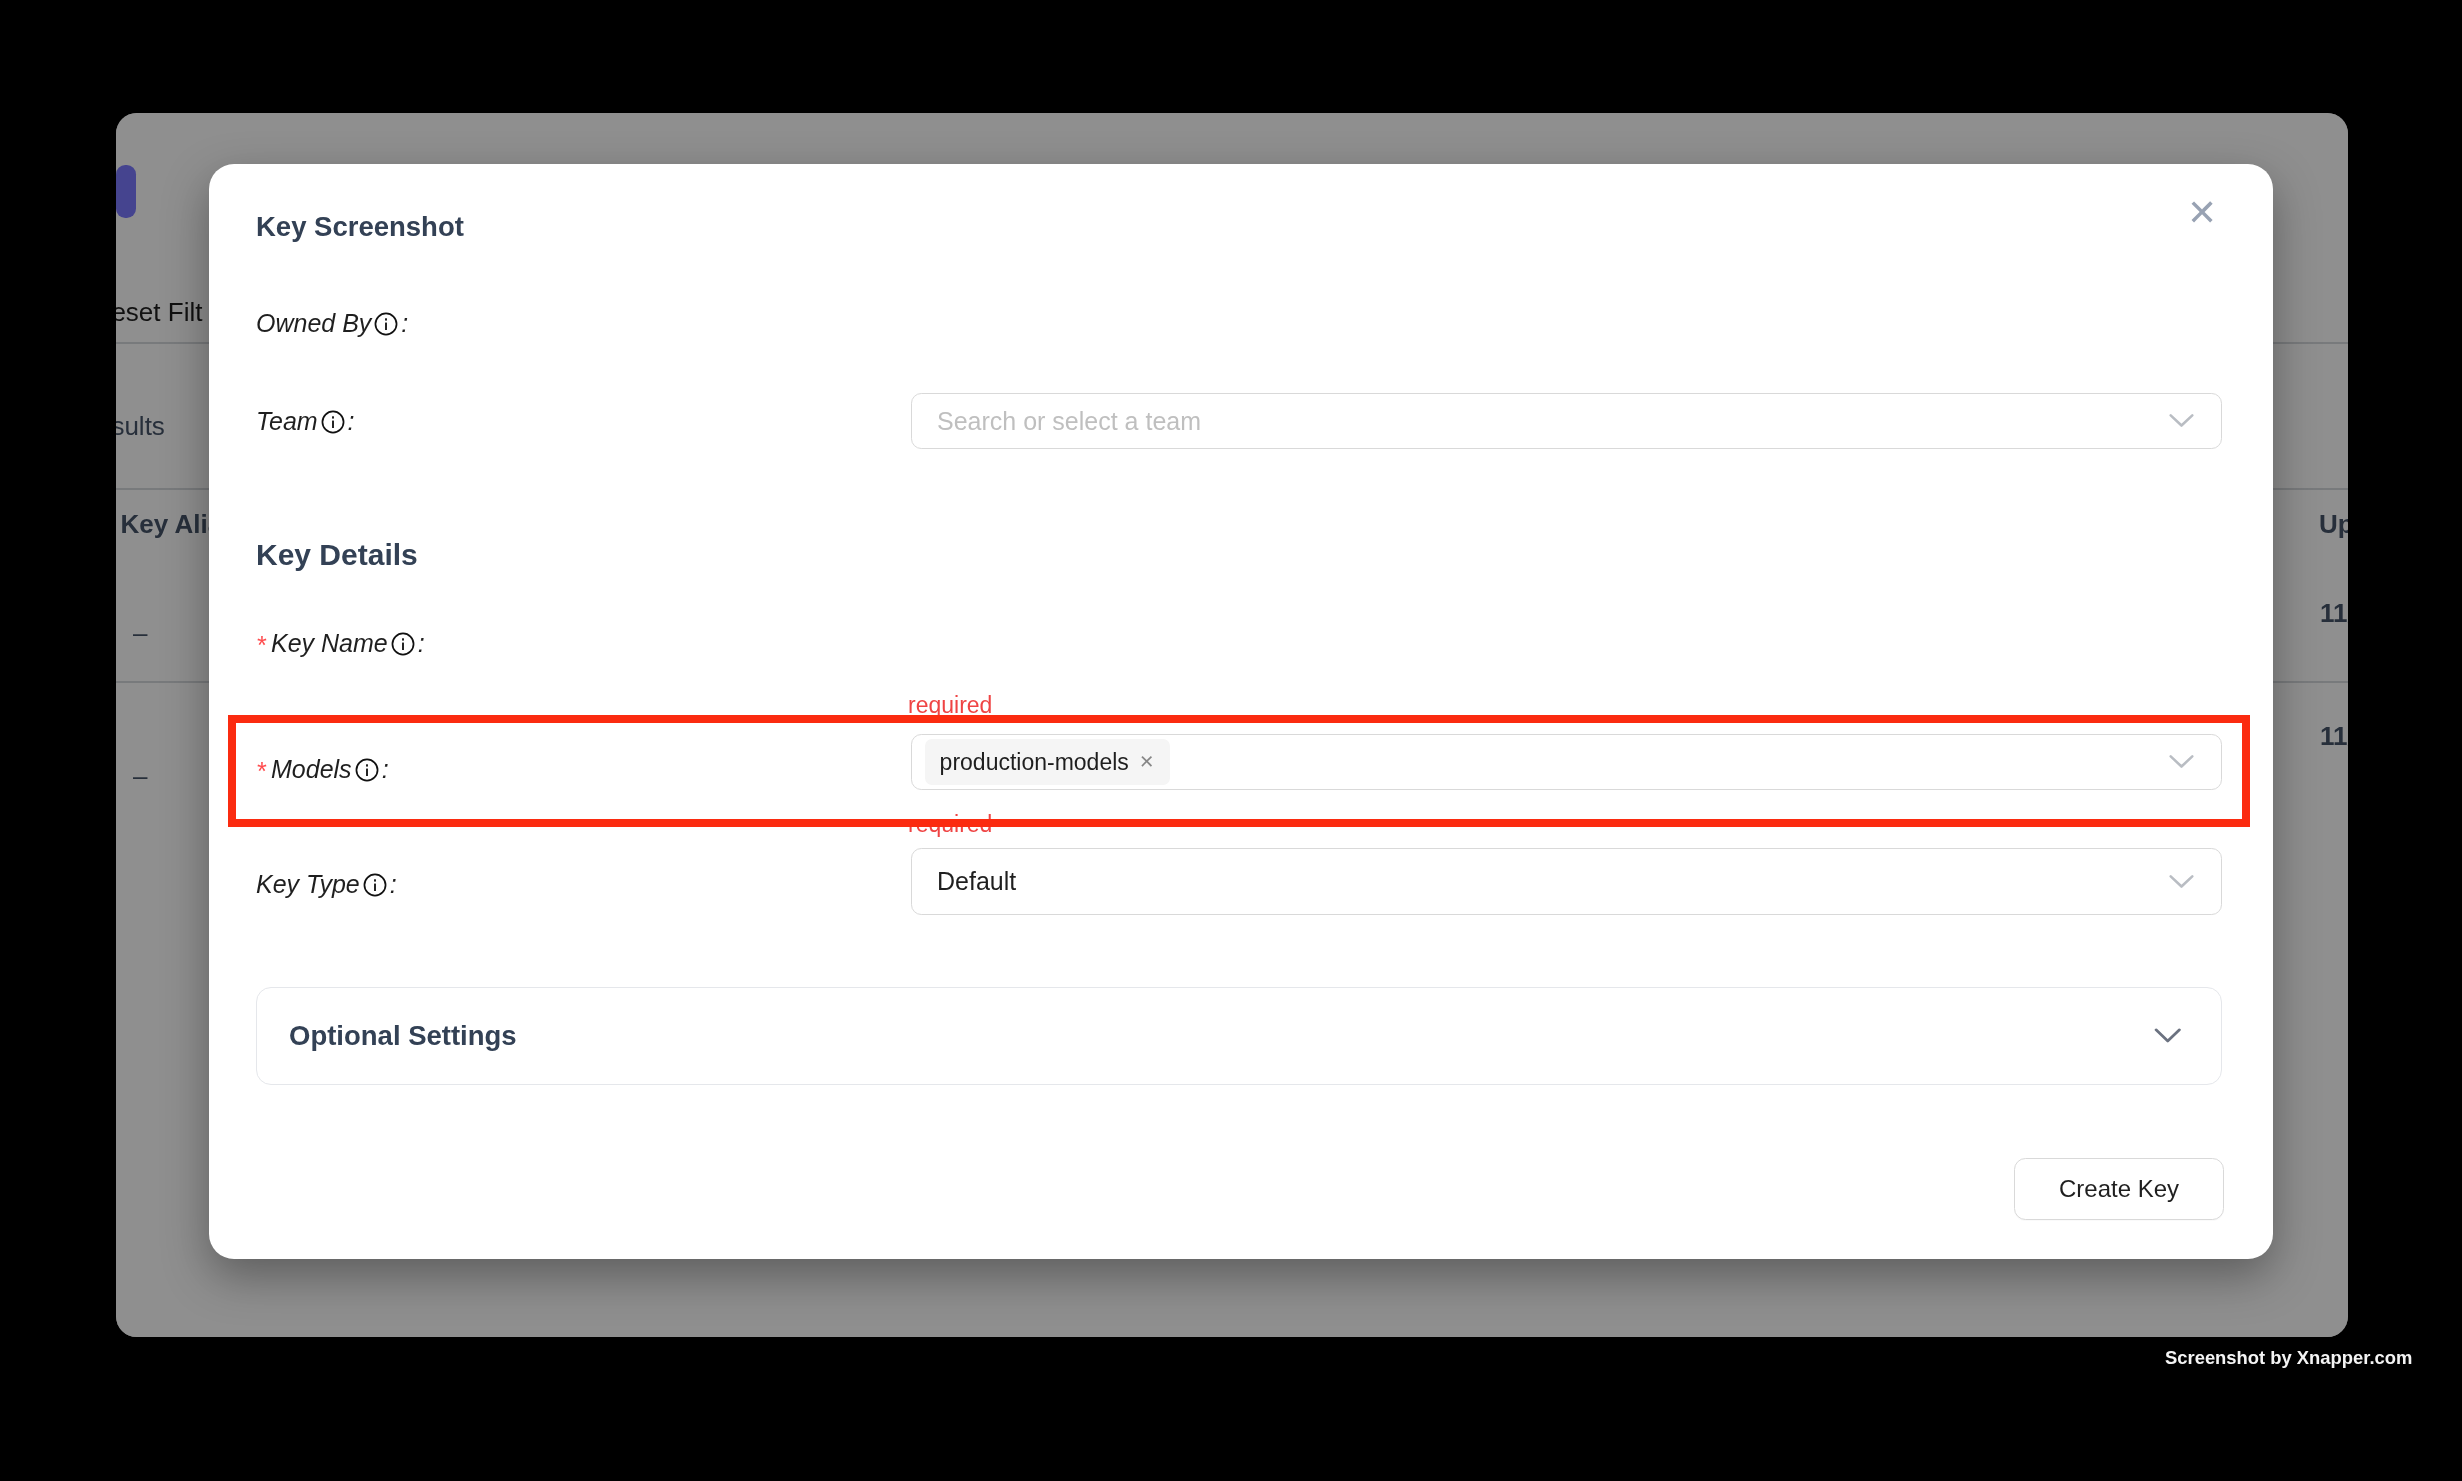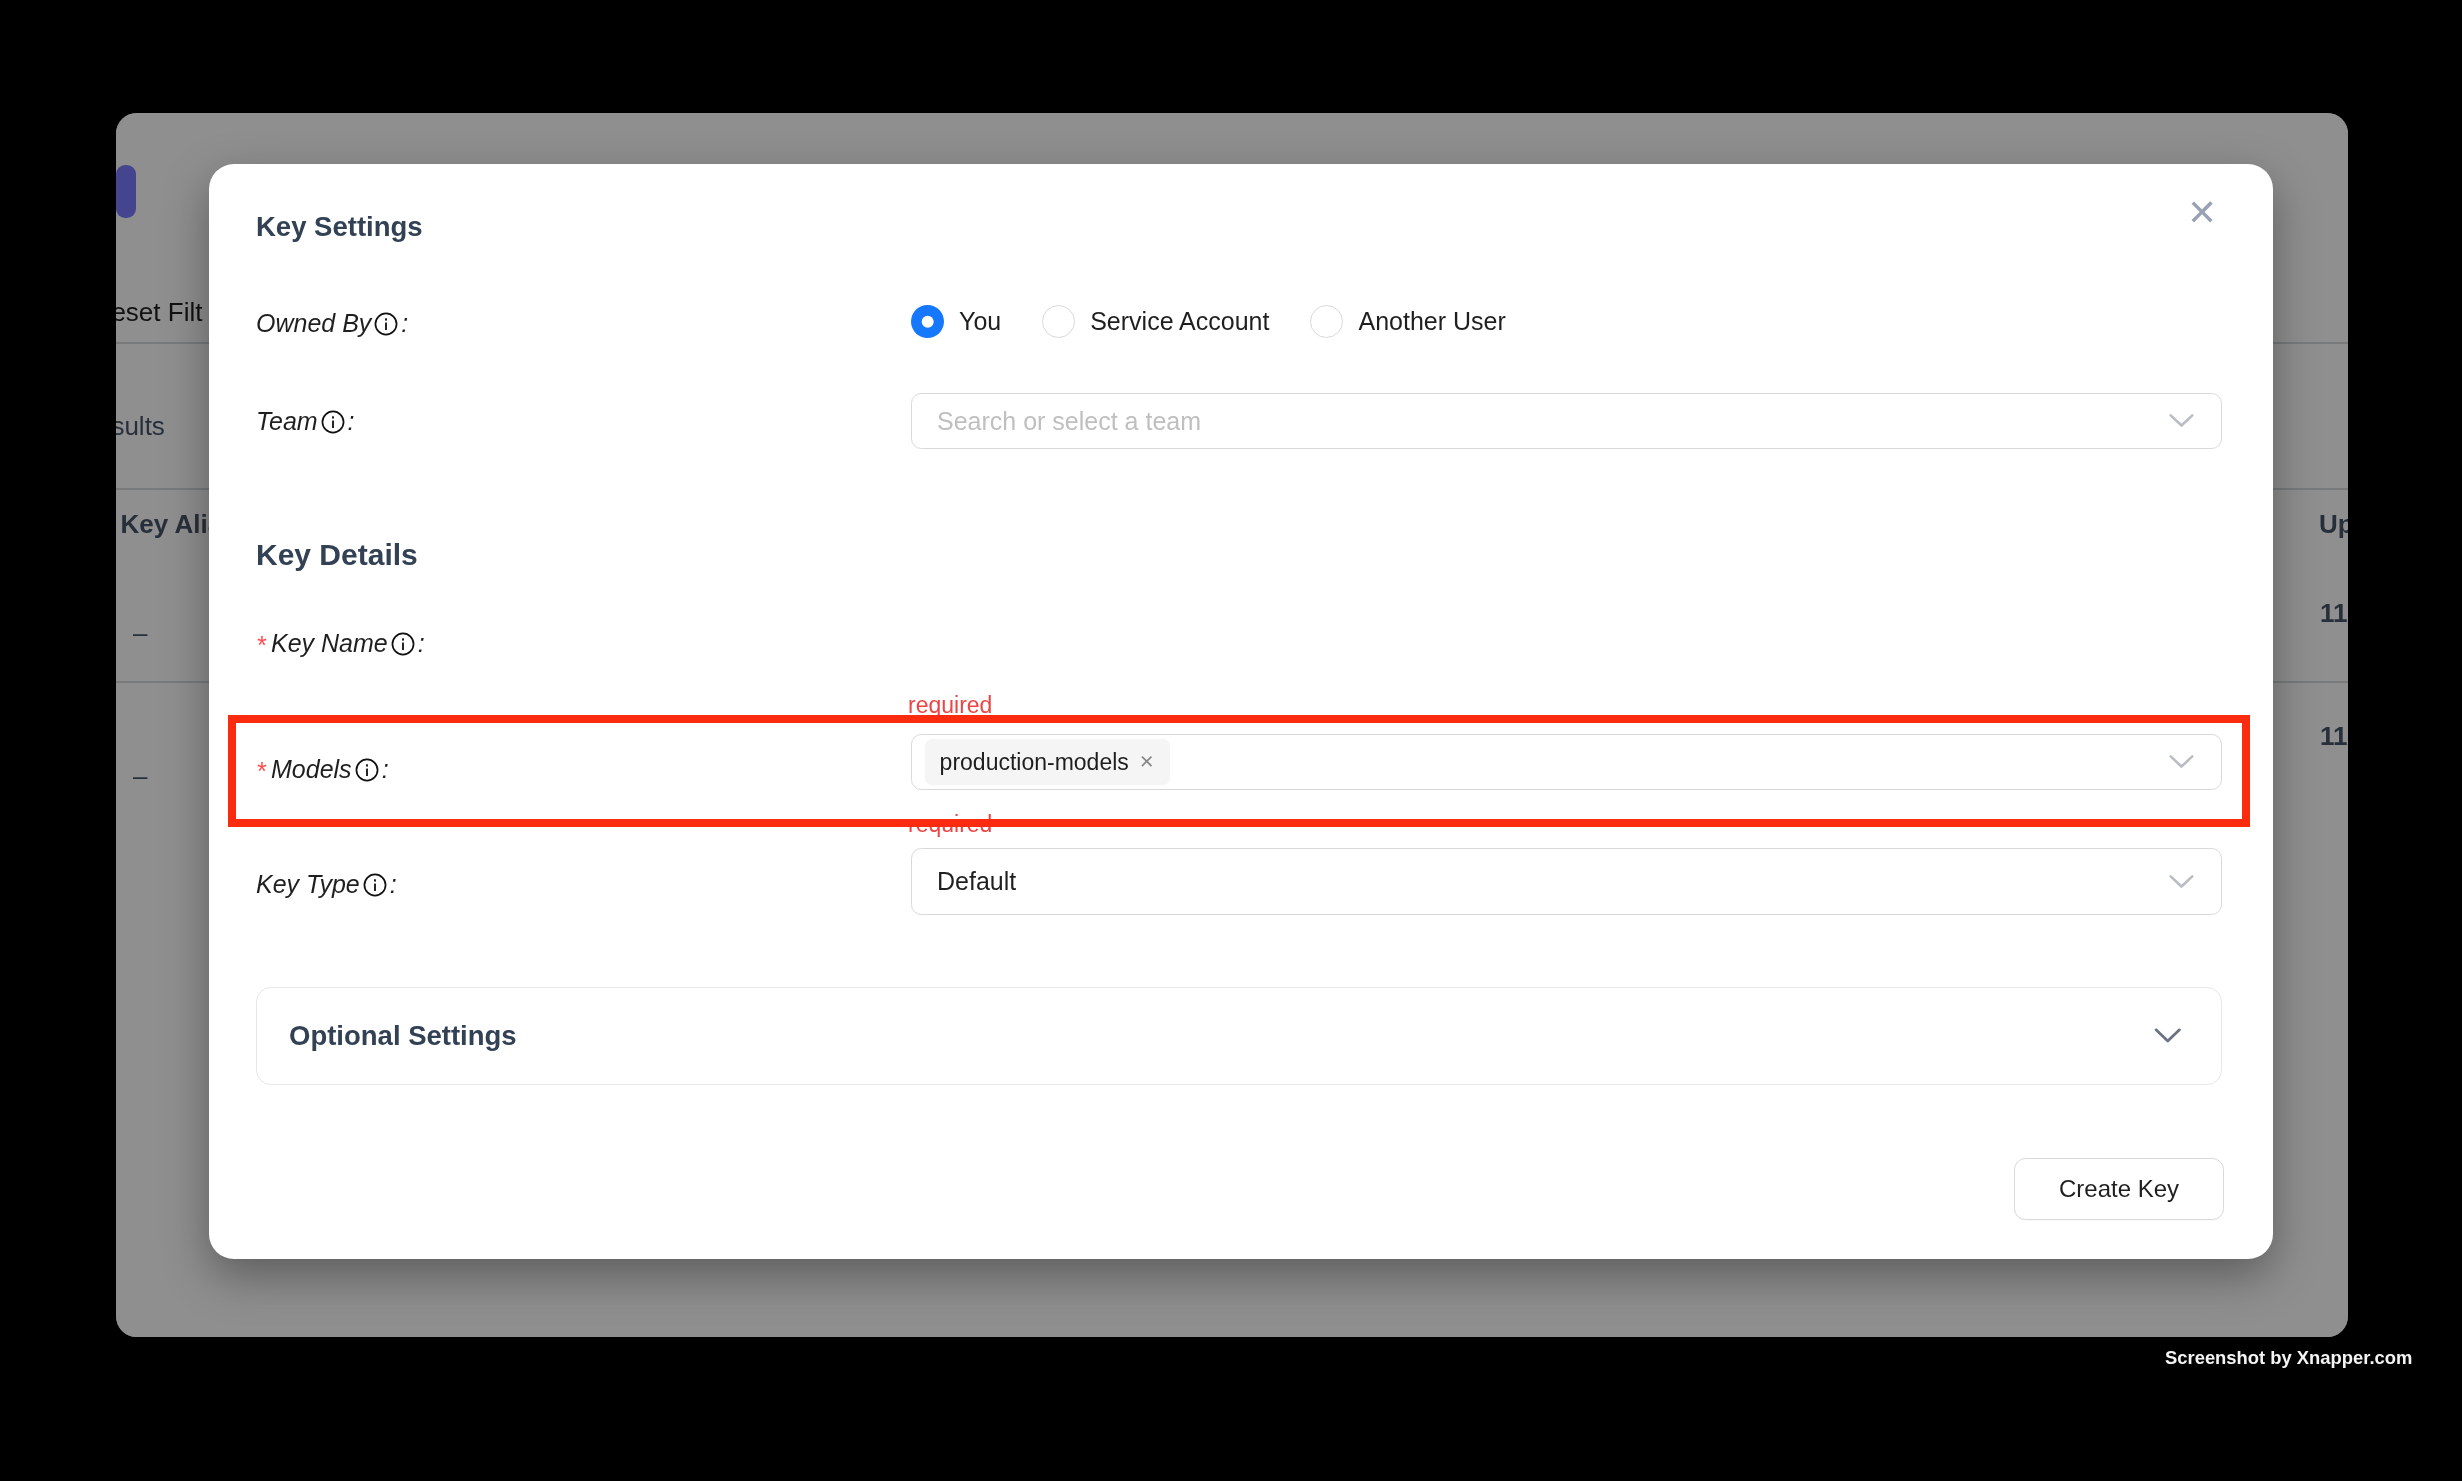--- a/index.html
+++ b/index.html
@@ -101,48 +101,34 @@
   <div class="bg-line" style="left:0;top:568px;width:2232px;"></div>
 
   <div class="bg-text bg-slate" style="left:17px;top:648px;">–</div>
   <div class="bg-text bg-slate bg-bold" style="left:2204px;top:608px;">11/</div>
 
   <div class="dim-overlay"></div>
 </div>
 
 <div class="modal">
 
-  <div class="modal-title abs" style="left:47px;top:47px;">Key Settings</div>
+  <div class="modal-title abs" style="left:47px;top:47px;">Key Screenshot</div>
 
   <div class="close-btn">✕</div>
 
   <div class="field-label" style="left:47px;top:145px;">
     <span>Owned By</span>
     <svg class="info-icon" viewBox="0 0 42 42">
       <circle cx="21" cy="21" r="18.5" fill="none" stroke="#111" stroke-width="3"></circle>
       <rect x="19.4" y="11" width="3.2" height="4" fill="#111"></rect>
       <rect x="19.4" y="18.5" width="3.2" height="13" fill="#111"></rect>
     </svg>
     <span>:</span>
   </div>
 
-  <div class="radio-row">
-    <div class="radio-opt">
-      <span class="radio-circle checked"></span>
-      <span class="radio-label">You</span>
-    </div>
-    <div class="radio-opt">
-      <span class="radio-circle"></span>
-      <span class="radio-label">Service Account</span>
-    </div>
-    <div class="radio-opt">
-      <span class="radio-circle"></span>
-      <span class="radio-label">Another User</span>
-    </div>
-  </div>
 
   <div class="field-label" style="left:47px;top:243px;">
     <span>Team</span>
     <svg class="info-icon" viewBox="0 0 42 42">
       <circle cx="21" cy="21" r="18.5" fill="none" stroke="#111" stroke-width="3"></circle>
       <rect x="19.4" y="11" width="3.2" height="4" fill="#111"></rect>
       <rect x="19.4" y="18.5" width="3.2" height="13" fill="#111"></rect>
     </svg>
     <span>:</span>
   </div>

